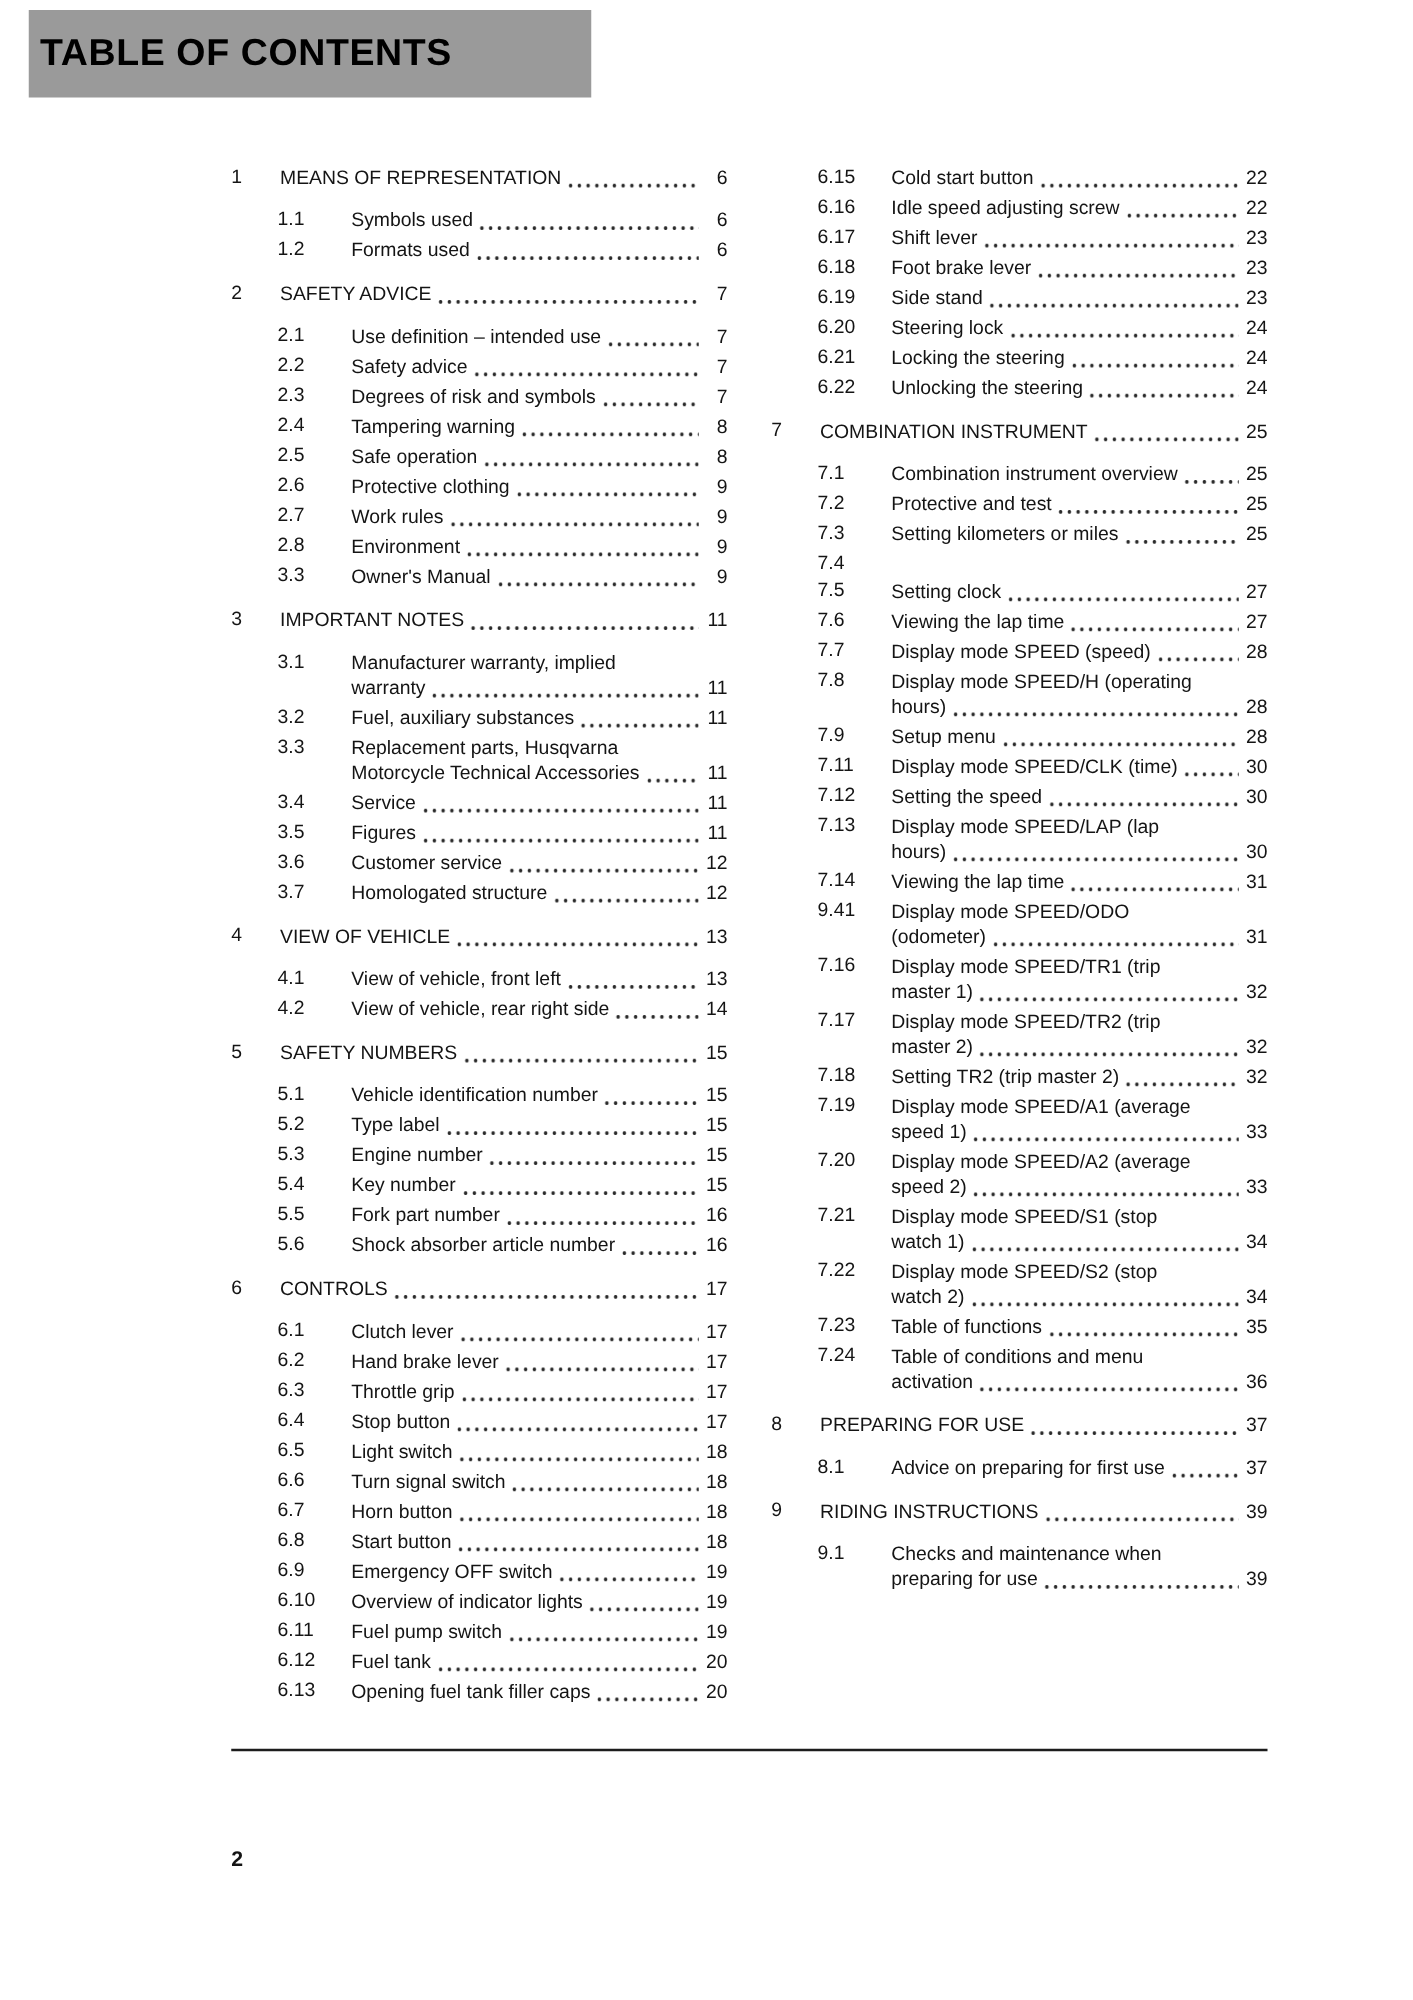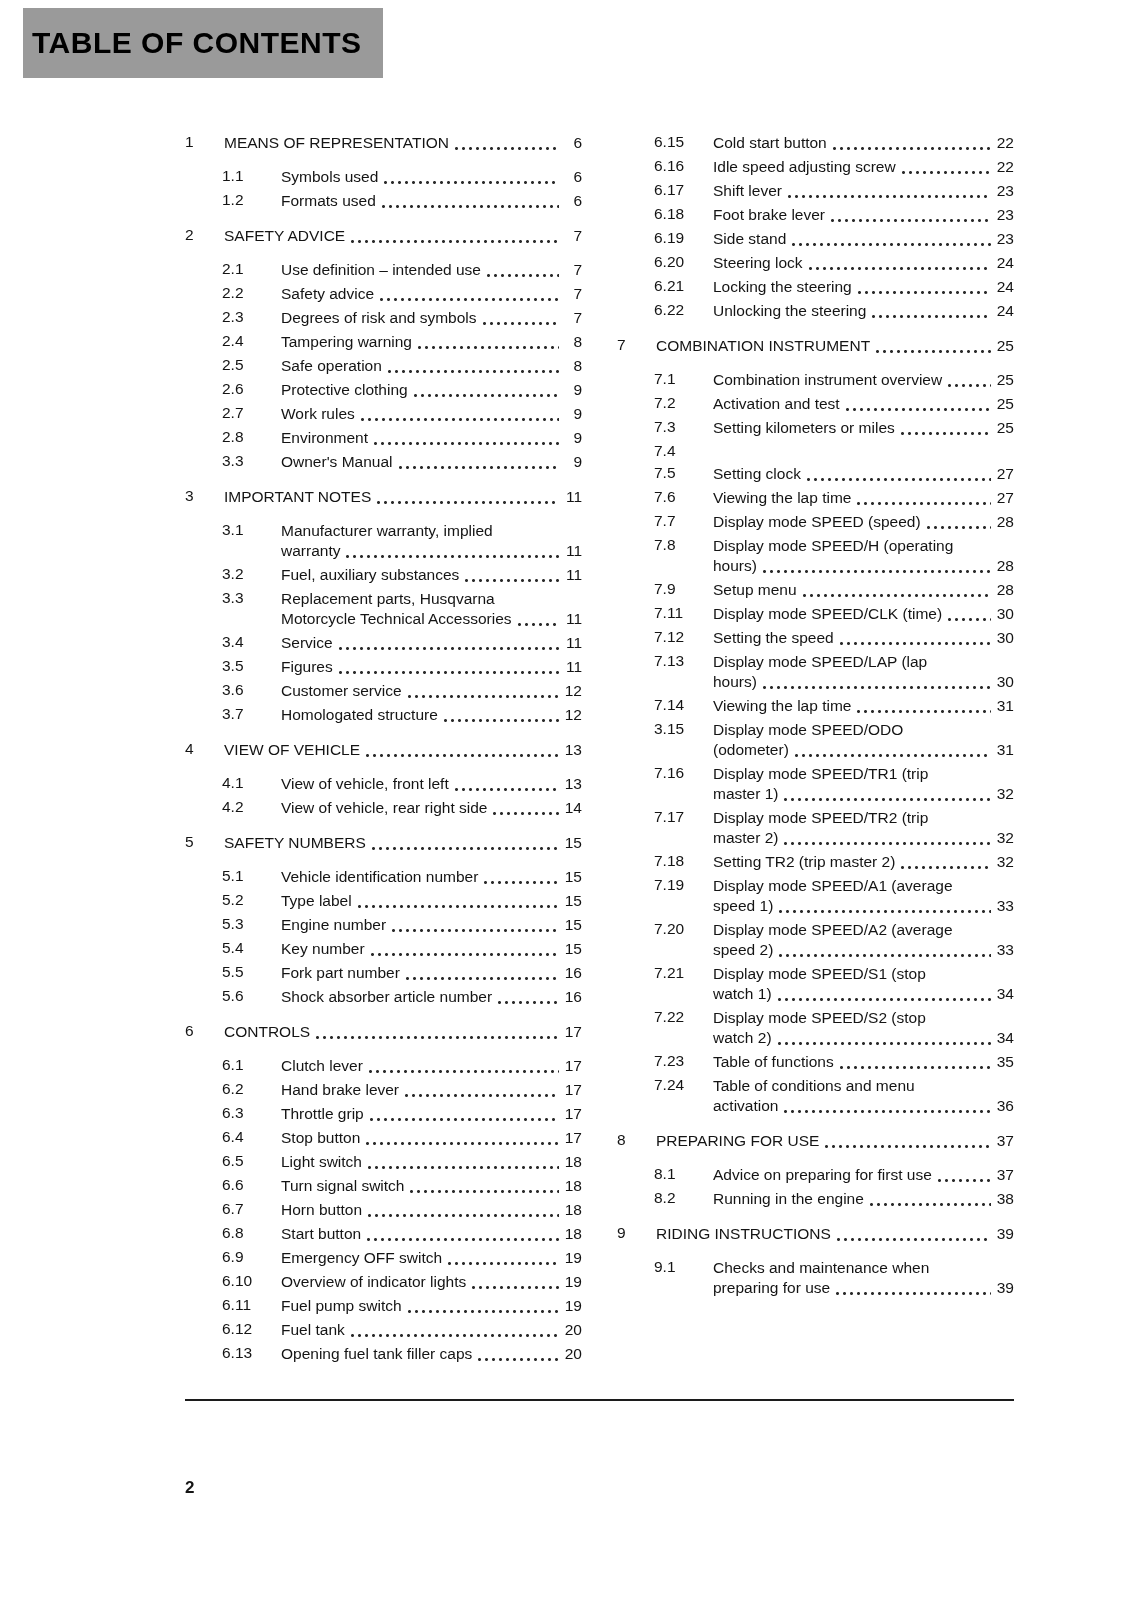--- a/index.html
+++ b/index.html
@@ -9,21 +9,21 @@
     position: relative;
     overflow: hidden;
     font-family: "Liberation Sans", sans-serif;
     color: #141414;
   }
 
   
   .title-box {
     position: absolute;
     top: 8px; left: 23px;
-    width: 360px; height: 70px;
+    width: 450px; height: 70px;
     background: #9a9a9a;
     display: flex;
     align-items: center;
   }
   .title-box h1 {
     font-size: 30px;
     font-weight: bold;
     color: #000;
     padding-left: 9px;
     letter-spacing: 0.5px;
@@ -643,21 +643,21 @@
               <span class="txt">Combination instrument overview</span>
               <span class="dots"></span>
               <span class="page">25</span>
             </span>
           </span>
         </div>
         <div class="entry section">
           <span class="num">7.2</span>
           <span class="body">
             <span class="line last">
-              <span class="txt">Activation and test</span>
+              <span class="txt">Protective and test</span>
               <span class="dots"></span>
               <span class="page">25</span>
             </span>
           </span>
         </div>
         <div class="entry section">
           <span class="num">7.3</span>
           <span class="body">
             <span class="line last">
               <span class="txt">Setting kilometers or miles</span>
@@ -755,21 +755,21 @@
           <span class="num">7.14</span>
           <span class="body">
             <span class="line last">
               <span class="txt">Viewing the lap time</span>
               <span class="dots"></span>
               <span class="page">31</span>
             </span>
           </span>
         </div>
         <div class="entry section">
-          <span class="num">3.15</span>
+          <span class="num">9.41</span>
           <span class="body">
             <span class="line pre">Display mode SPEED/ODO</span>
             <span class="line last">
               <span class="txt">(odometer)</span>
               <span class="dots"></span>
               <span class="page">31</span>
             </span>
           </span>
         </div>
         <div class="entry section">
@@ -882,30 +882,20 @@
         <div class="entry section">
           <span class="num">8.1</span>
           <span class="body">
             <span class="line last">
               <span class="txt">Advice on preparing for first use</span>
               <span class="dots"></span>
               <span class="page">37</span>
             </span>
           </span>
         </div>
-        <div class="entry section">
-          <span class="num">8.2</span>
-          <span class="body">
-            <span class="line last">
-              <span class="txt">Running in the engine</span>
-              <span class="dots"></span>
-              <span class="page">38</span>
-            </span>
-          </span>
-        </div>
         <div class="entry chapter">
           <span class="num">9</span>
           <span class="body">
             <span class="line last">
               <span class="txt">RIDING INSTRUCTIONS</span>
               <span class="dots"></span>
               <span class="page">39</span>
             </span>
           </span>
         </div>

